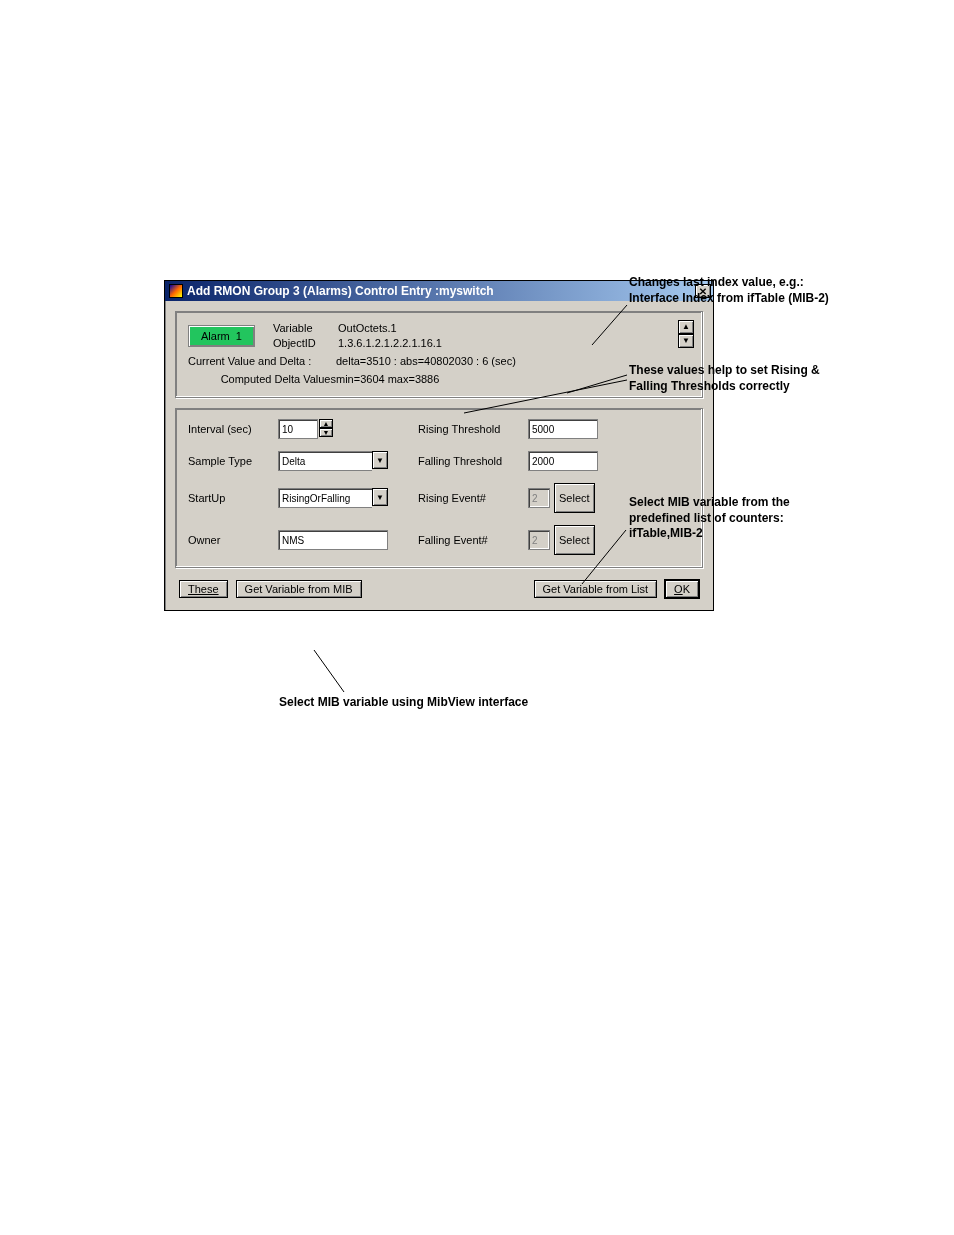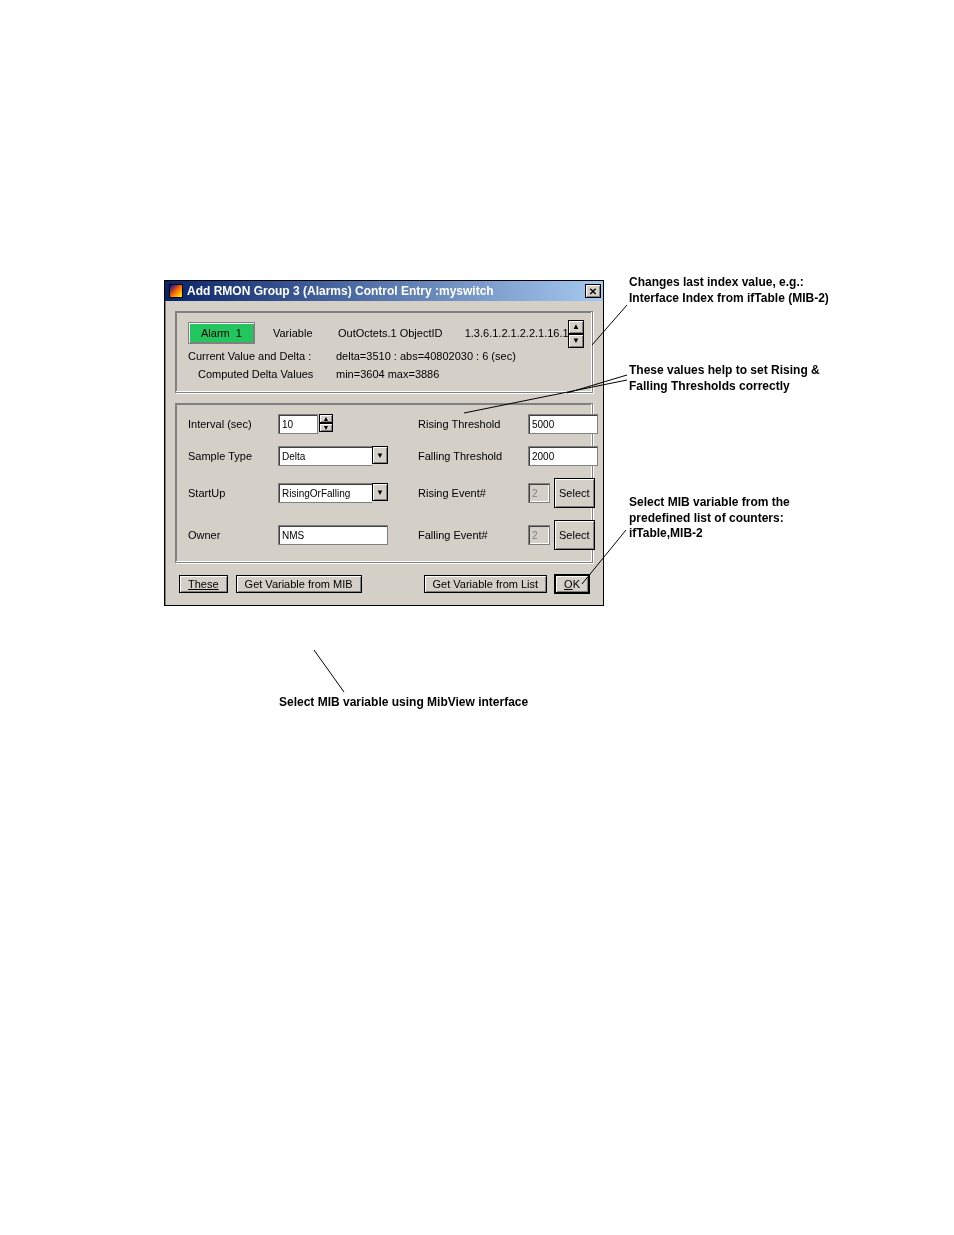--- a/index.html
+++ b/index.html
@@ -14,21 +14,21 @@
     color: #000;
     position: relative;
   }
   .stage {
     position: absolute;
     left: 164px;
     top: 280px;
     width: 770px;
   }
   .window {
-    width: 440px;
+    width: 550px;
     background: #d4d0c8;
     border: 1px solid #000;
     box-shadow: 1px 1px 0 #808080 inset;
   }
   .titlebar {
     height: 20px;
     background: linear-gradient(to right, #0a246a, #a6caf0);
     color: #ffffff;
     font-weight: bold;
     display: flex;
@@ -194,37 +194,37 @@
         <div class="spin-group">
           <div class="spin-btn">▲</div>
           <div class="spin-btn">▼</div>
         </div>
 
         <div class="row">
           <div class="alarm-box">
             <span>Alarm</span>
             &nbsp;<span>1</span>
           </div>
-          <div style="display:flex;flex-direction:row;gap:3px;">
+          <div style="display:flex;flex-direction:column;gap:3px;">
             <div style="display:flex;gap:10px;">
               <span class="lbl" style="width:55px">Variable</span>
               <span class="lbl">OutOctets.1</span>
             </div>
             <div style="display:flex;gap:10px;">
               <span class="lbl" style="width:55px">ObjectID</span>
               <span class="lbl">1.3.6.1.2.1.2.2.1.16.1</span>
             </div>
           </div>
         </div>
         <div class="row" style="margin-top:2px;align-items:center;">
           <span class="lbl" style="width:148px;text-align:left">Current Value and Delta :</span>
           <span class="lbl">delta=3510 : abs=40802030 : 6 (sec)</span>
         </div>
         <div class="row" style="margin-bottom:0;">
-          <span class="lbl" style="width:148px;text-align:left;padding-left:10px">Computed Delta Values</span>
+          <span class="lbl" style="width:148px;text-align:right;padding-left:10px">Computed Delta Values</span>
           <span class="lbl">min=3604 max=3886</span>
         </div>
       </div>
 
       <div class="panel">
         <div class="form-grid">
           <span class="lbl">Interval (sec)</span>
           <div class="spinner">
             <input class="text-input narrow" value="10" style="">
             <div class="spin-col">

